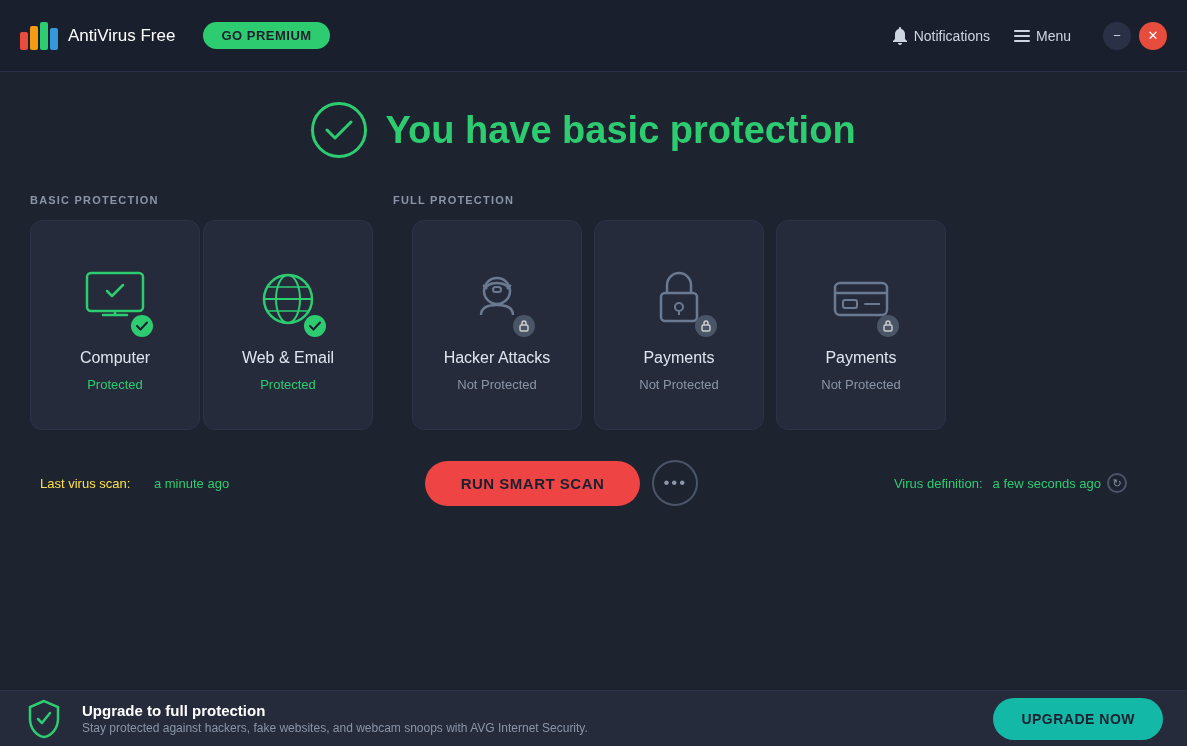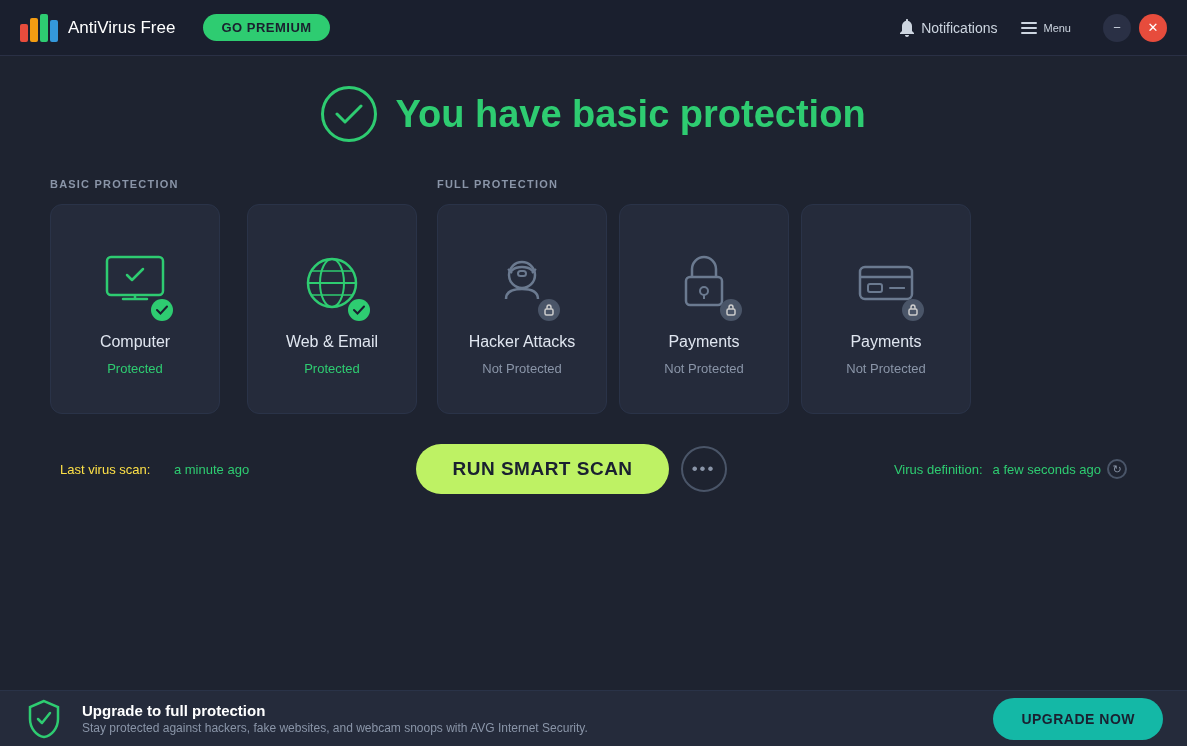--- a/index.html
+++ b/index.html
@@ -11,21 +11,21 @@
       color: #ffffff;
       overflow: hidden;
       position: relative;
     }
 
     
     .header {
       display: flex;
       align-items: center;
       padding: 0 20px;
-      height: 56px;
+      height: 72px;
       background-color: #1a1f2e;
       border-bottom: 1px solid #2a3045;
     }
     .logo-area {
       display: flex;
       align-items: center;
       gap: 10px;
     }
     .app-name {
       font-size: 17px;
@@ -60,21 +60,21 @@
       font-size: 14px;
       cursor: pointer;
     }
     .menu-btn {
       display: flex;
       align-items: center;
       gap: 6px;
       background: none;
       border: none;
       color: #cdd5e0;
-      font-size: 11px;
+      font-size: 14px;
       cursor: pointer;
     }
     .window-controls {
       display: flex;
       gap: 8px;
       margin-left: 8px;
     }
     .win-btn {
       width: 28px;
       height: 28px;
@@ -85,21 +85,21 @@
       cursor: pointer;
       font-size: 13px;
       display: flex;
       align-items: center;
       justify-content: center;
     }
     .win-btn.close { background: #e74c3c; color: #fff; }
 
     
     .main {
-      padding: 30px 50px 0 50px;
+      padding: 30px 50px 0 30px;
     }
 
     
     .hero {
       display: flex;
       align-items: center;
       justify-content: center;
       gap: 18px;
       margin-bottom: 36px;
     }
@@ -138,31 +138,32 @@
       margin-bottom: 14px;
       text-transform: uppercase;
     }
     .basic-section {
       display: flex;
       flex-direction: column;
       margin-right: 20px;
     }
     .basic-cards {
       display: flex;
-      gap: 27px;
+      gap: 3px;
       border-radius: 13px;
     }
     .full-section {
       display: flex;
       flex-direction: column;
       flex: 1;
     }
     .full-cards {
       display: flex;
       gap: 12px;
+      margin-left: 19px;
     }
 
     
     .card {
       background-color: #252b3b;
       border-radius: 12px;
       width: 170px;
       height: 210px;
       display: flex;
       flex-direction: column;
@@ -234,26 +235,26 @@
     }
     .scan-info span {
       color: #fde047;
     }
     .scan-buttons {
       display: flex;
       align-items: center;
       gap: 12px;
     }
     .run-scan-btn {
-      background-color: #bef264;
+      background-color: #ef4444;
       color: #1a2030;
       border: none;
       border-radius: 28px;
       padding: 14px 36px;
-      font-size: 19px;
+      font-size: 15px;
       font-weight: 700;
       cursor: pointer;
       letter-spacing: 0.5px;
     }
     .more-btn {
       width: 46px;
       height: 46px;
       border-radius: 50%;
       border: 2px solid #4a5568;
       background: transparent;

